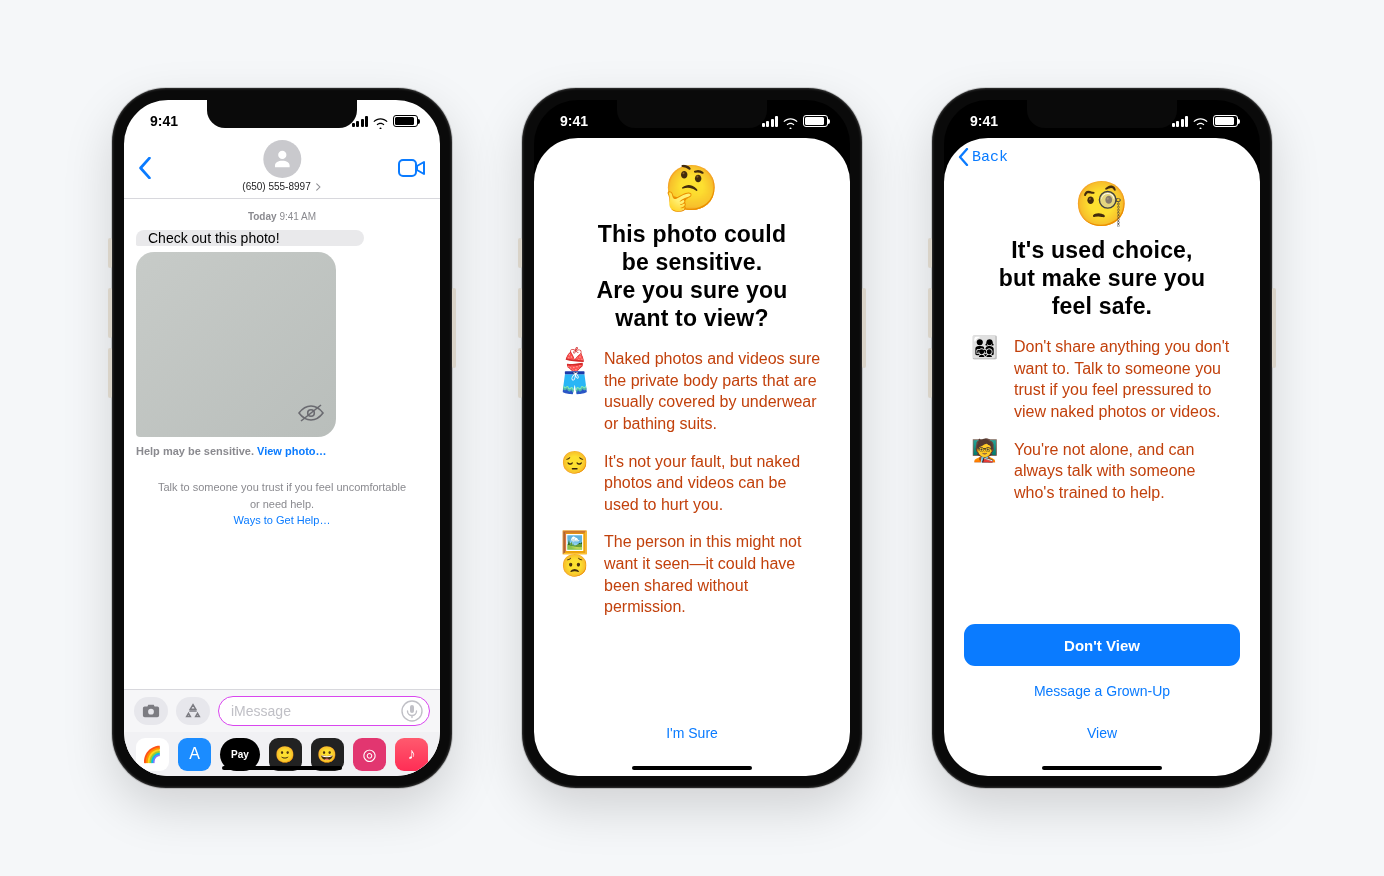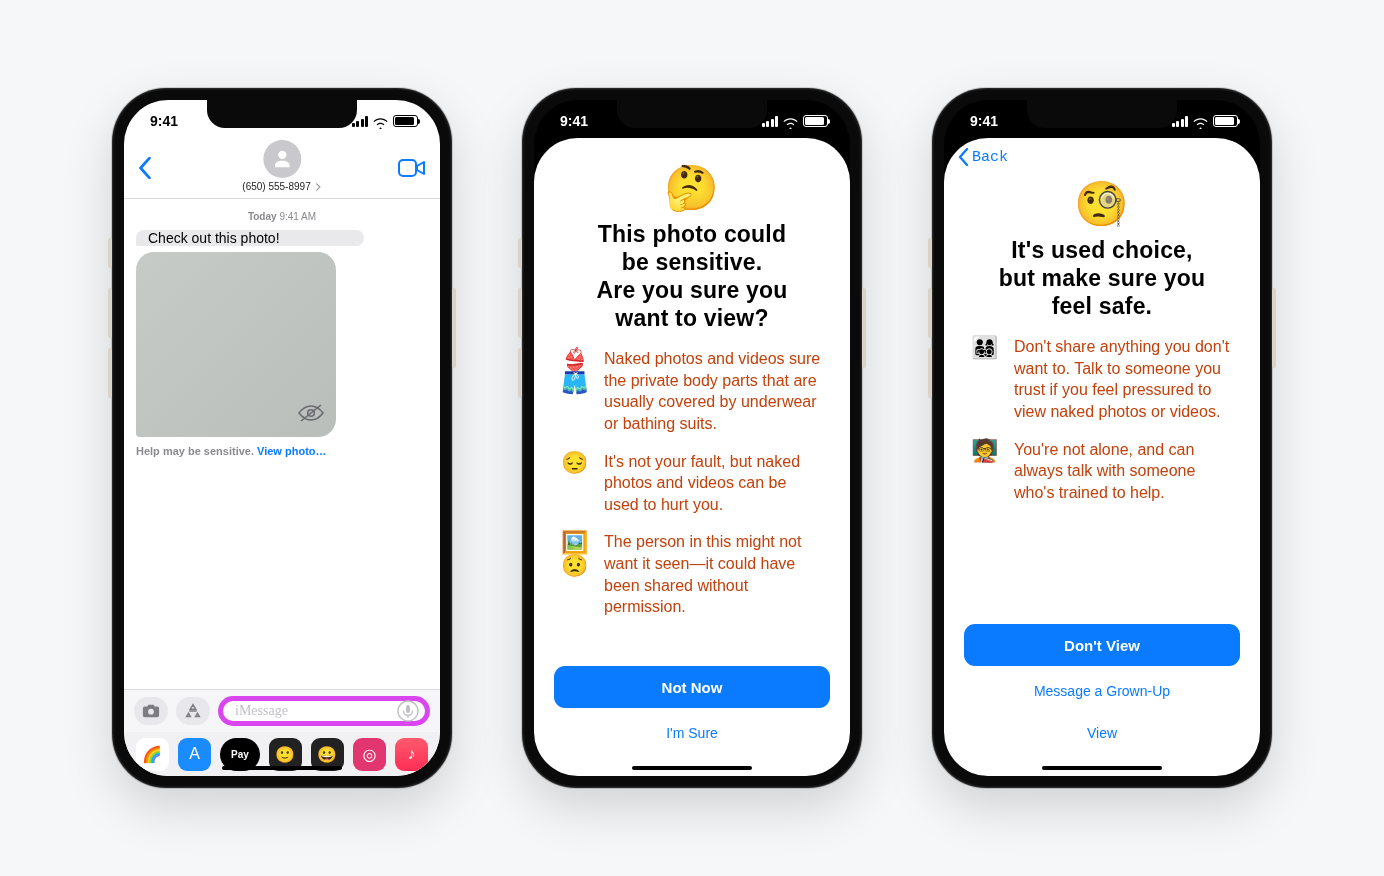--- a/index.html
+++ b/index.html
@@ -126,22 +126,22 @@
   .input-row {
     position:absolute; left:0;right:0; bottom:44px;
     padding:6px 10px;
     background:#f6f6f8;
     border-top:1px solid #d8d8dd;
     display:flex;align-items:center;gap:8px;
   }
   .pill-btn{ width:34px;height:28px;background:#e7e7ec;border-radius:14px;display:flex;align-items:center;justify-content:center;}
   .pill-btn svg{width:18px;height:16px;fill:#7c7c82;}
   .msg-input{
-    flex:1;height:30px;border:5px solid #d946ef;border-radius:16px;background:#fff;
-    display:flex;align-items:center;justify-content:space-between;padding:0 6px 0 12px;font-family:Liberation Serif, serif;
+    flex:1;height:30px;border:1px solid #d946ef;border-radius:16px;background:#fff;
+    display:flex;align-items:center;justify-content:space-between;padding:0 6px 0 12px;
   }
   .msg-input span{font-size:14px;color:#c0c0c6;}
   .mic{width:22px;height:22px;}
   .mic svg{width:22px;height:22px;fill:#c0c0c6;}
 
   .app-tray{
     position:absolute;left:0;right:0;bottom:0;height:44px;
     background:#f1f1f4;
     display:flex;align-items:center;gap:9px;padding:0 12px;
   }
@@ -240,20 +240,24 @@
               <circle cx="13" cy="10" r="3.3" stroke="#6a6a70" stroke-width="1.6" fill="none"></circle>
               <line x1="3" y1="18" x2="23" y2="2" stroke="#6a6a70" stroke-width="1.6"></line>
             </svg>
         </span>
       </div>
       <div class="warn">
         <span class="grey">Help may be sensitive.</span>
         <span> </span>
         <span class="link">View photo…</span>
       </div>
+      <div class="help">
+        <span>Talk to someone you trust if you feel uncomfortable or need help.</span>
+        <span class="link">Ways to Get Help…</span>
+      </div>
     </div>
 
     <div class="input-row">
       <div class="pill-btn">
         <svg viewBox="0 0 20 16">
             <path d="M7 1l-1 2H3a2 2 0 00-2 2v8a2 2 0 002 2h14a2 2 0 002-2V5a2 2 0 00-2-2h-3l-1-2zM10 12a3.2 3.2 0 110-6.4 3.2 3.2 0 010 6.4z"></path>
           </svg>
       </div>
       <div class="pill-btn">
         <svg viewBox="0 0 20 16">
@@ -329,21 +333,20 @@
         <div class="bullet">
           <span class="bico">😔</span>
           <p>It's not your fault, but naked photos and videos can be used to hurt you.</p>
         </div>
         <div class="bullet">
           <span class="bico">🖼️😟</span>
           <p>The person in this might not want it seen—it could have been shared without permission.</p>
         </div>
       </div>
       <div class="actions">
-        <div class="btn-primary">Not Now</div>
         <div class="btn-link">I'm Sure</div>
       </div>
     </div>
     <div class="home-ind"></div>
   </div>
 </div>
 
 <div class="phone">
   <div class="side-btn side-r"></div>
     <div class="side-btn side-l1"></div>

